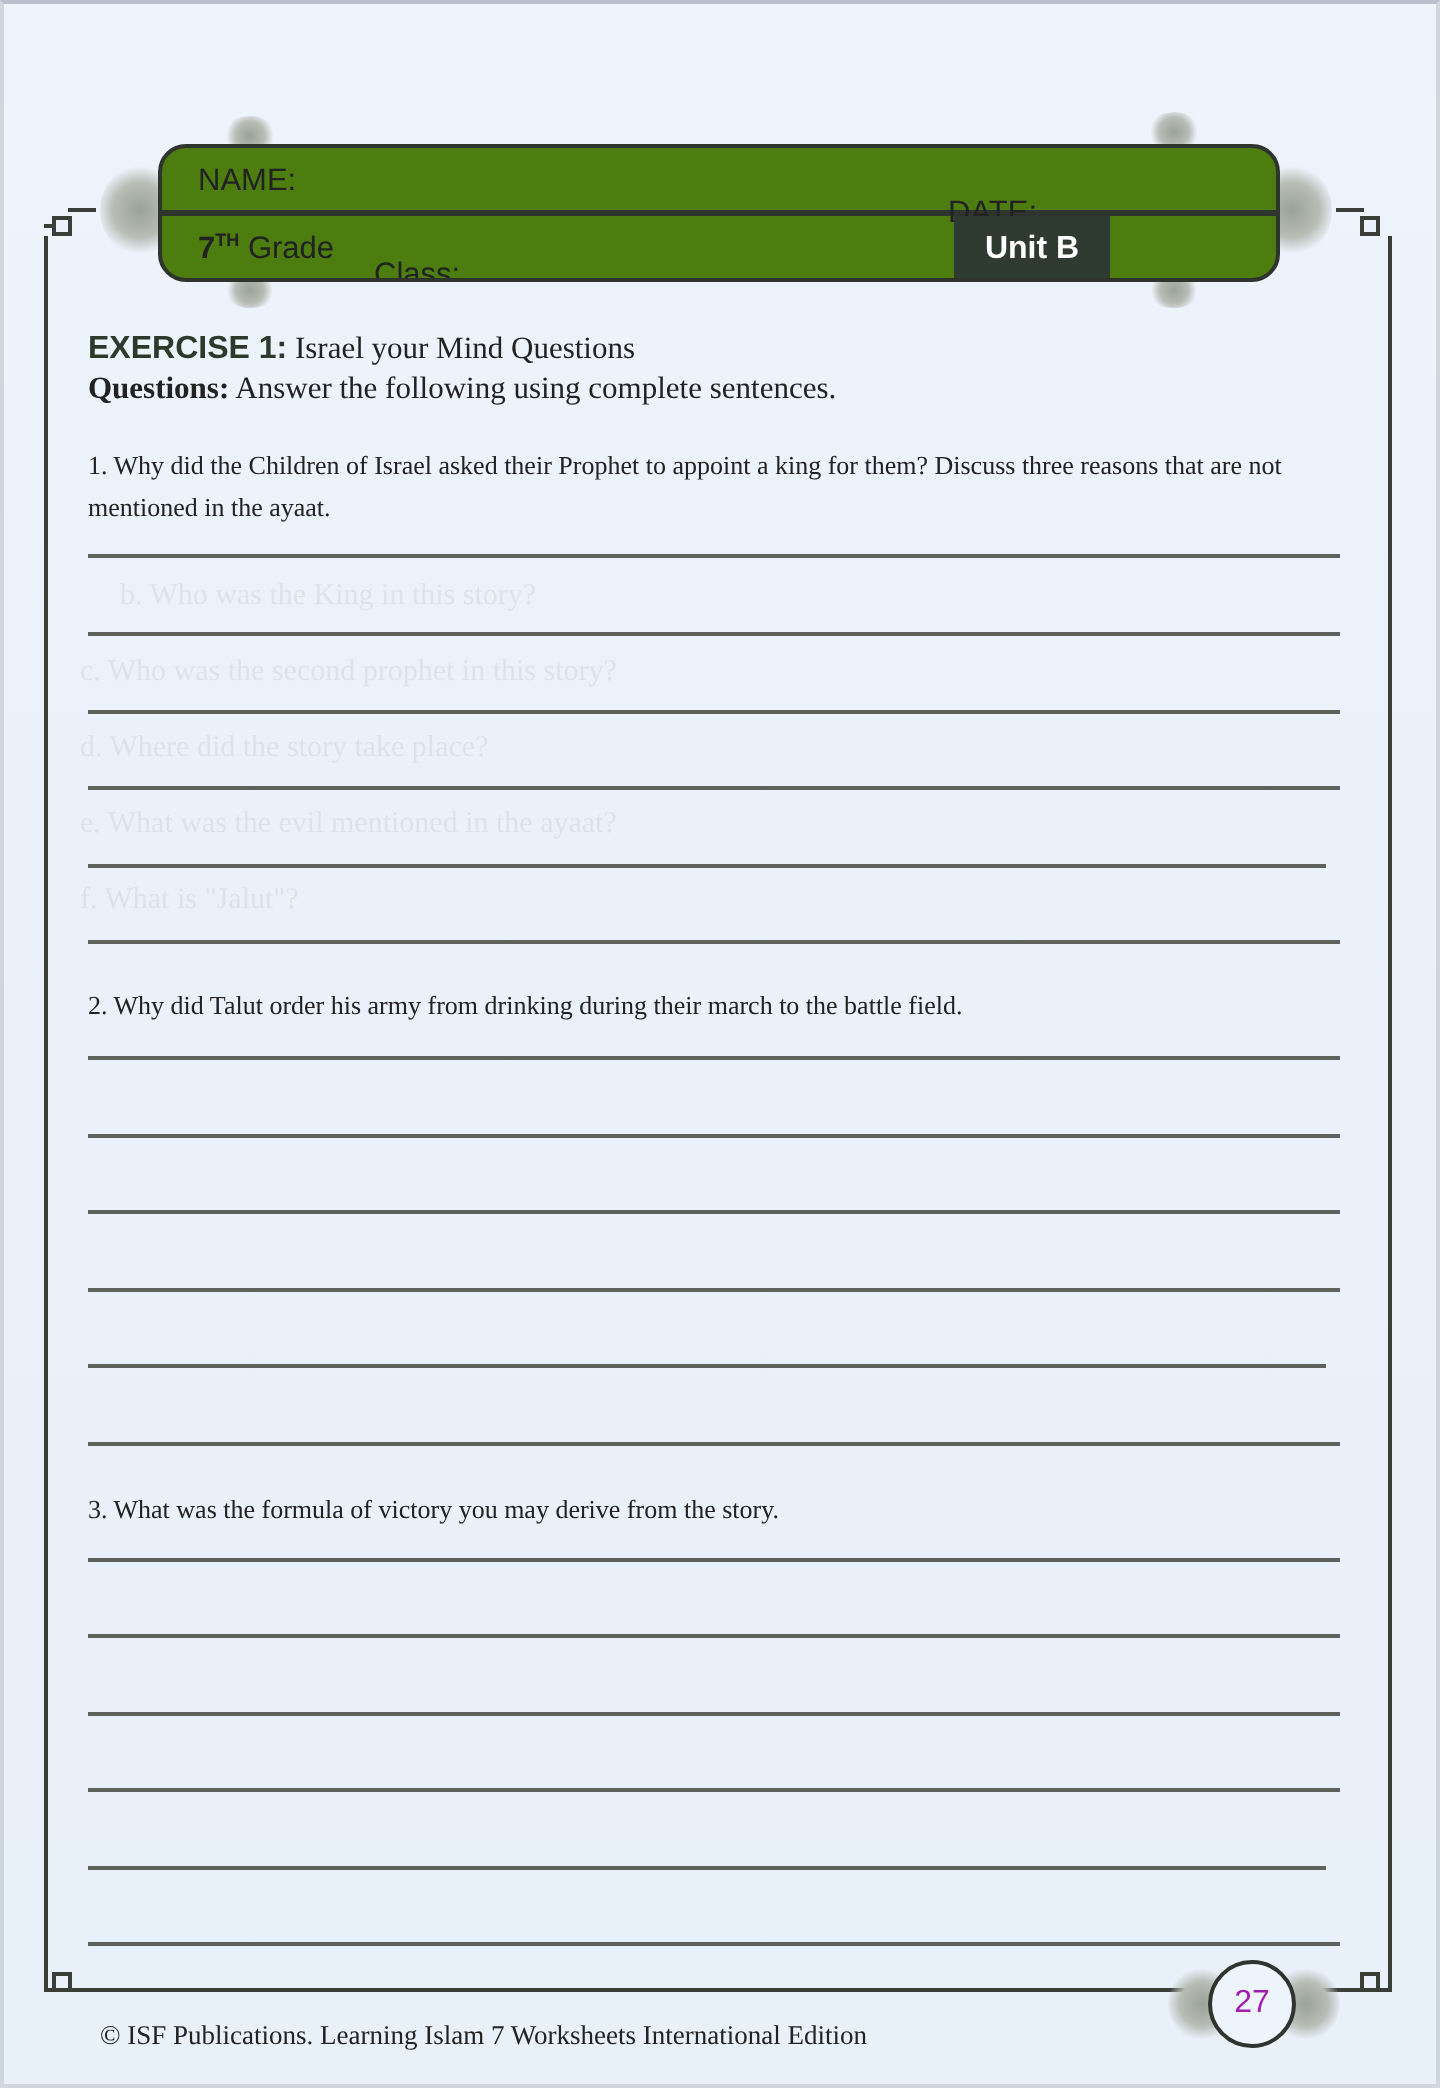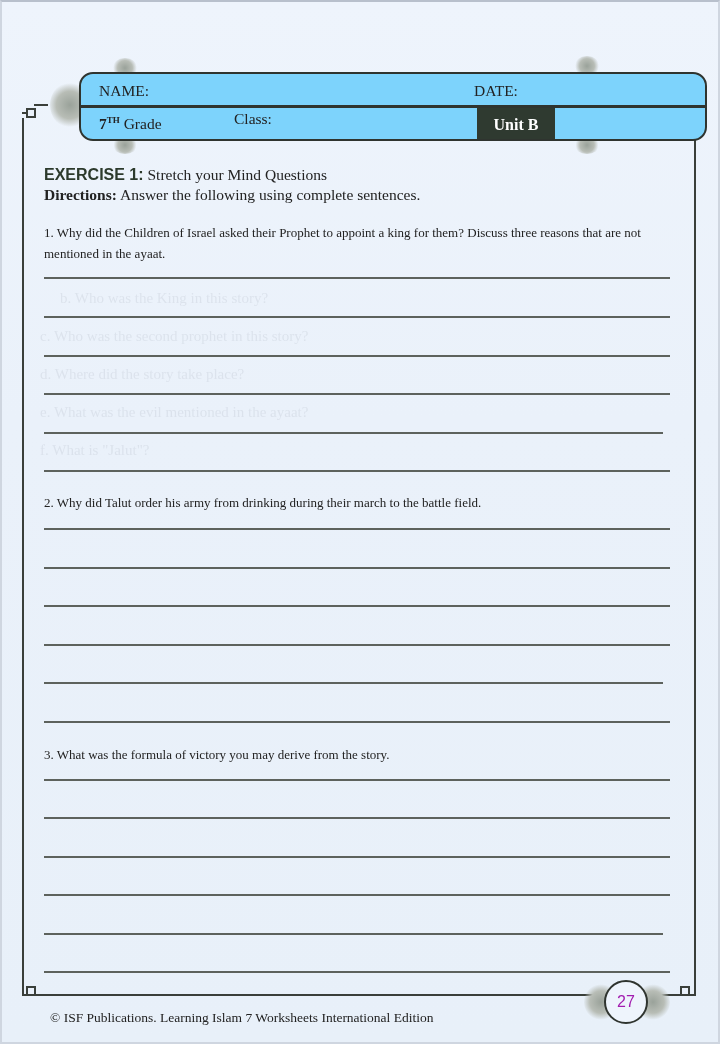--- a/index.html
+++ b/index.html
@@ -29,26 +29,26 @@
       border: 2px solid #3a3f3a; background: #eaf1fa;
     }
     .ornament {
       position: absolute;
       border-radius: 50%;
       background: radial-gradient(circle, #9aa29a 0%, #b8bdb6 45%, rgba(200,205,200,0.0) 72%);
     }
     
     .header-box {
       position: absolute;
-      left: 79px; top: 72px; width: 628px; height: 69px;
+      left: 79px; top: 72px; width: 561px; height: 69px;
       border: 2px solid #2f342f;
       border-radius: 14px;
-      background: #7dd3fc;
+      background: #4d7c0f;
       overflow: hidden;
-      font-family: Liberation Serif, serif;
+      font-family: Liberation Sans, sans-serif;
     }
     .header-row1 {
       position: absolute; left: 0; top: 0; width: 100%; height: 34px;
       border-bottom: 3px solid #2f342f;
     }
     .header-row2 {
       position: absolute; left: 0; top: 34px; width: 100%; height: 33px;
     }
     .lbl { position: absolute; font-size: 15.5px; color: #222; }
     .grade-num { font-weight: bold; font-size: 15.5px; }
@@ -118,38 +118,38 @@
 <div class="ornament" style="left:50px;top:82px;width:40px;height:46px;"></div>
 <div class="ornament" style="left:112px;top:58px;width:26px;height:20px;"></div>
 <div class="ornament" style="left:112px;top:136px;width:26px;height:18px;"></div>
 <div class="ornament" style="left:626px;top:82px;width:40px;height:46px;"></div>
 <div class="ornament" style="left:574px;top:56px;width:26px;height:20px;"></div>
 <div class="ornament" style="left:574px;top:136px;width:26px;height:18px;"></div>
 
 <div class="header-box">
   <div class="header-row1">
     <span class="lbl" style="left:18px;top:8px;">NAME:</span>
-    <span class="lbl" style="left:393px;top:8px;text-align:center;">DATE:</span>
+    <span class="lbl" style="left:393px;top:24px;text-align:center;">DATE:</span>
   </div>
   <div class="header-row2">
     <span class="lbl" style="left:18px;top:7px;">
       <span class="grade-num">7</span><span class="grade-sup">TH</span>
       <span>Grade</span>
     </span>
-    <span class="lbl" style="left:106px;top:2px;margin-left:47px;">Class:</span>
+    <span class="lbl" style="left:106px;top:21px;">Class:</span>
     <div class="unit-cell">Unit B</div>
   </div>
 </div>
 
 <div class="exercise-title">
   <span class="ex-label">EXERCISE 1:</span>
-  <span>Stretch your Mind Questions</span>
+  <span>Israel your Mind Questions</span>
 </div>
 <div class="directions">
-  <b>Directions:</b>
+  <b>Questions:</b>
   <span>Answer the following using complete sentences.</span>
 </div>
 
 <div class="question" style="top:222px;">1. Why did the Children of Israel asked their Prophet to appoint a king for them? Discuss three reasons that are not mentioned in the ayaat.</div>
 <div class="answer-line" style="top:277px;width:626px;"></div>
 <div class="answer-line" style="top:316px;width:626px;"></div>
 <div class="answer-line" style="top:355px;width:626px;"></div>
 <div class="answer-line" style="top:393px;width:626px;"></div>
 <div class="answer-line" style="top:432px;width:619px;"></div>
 <div class="answer-line" style="top:470px;width:626px;"></div>

